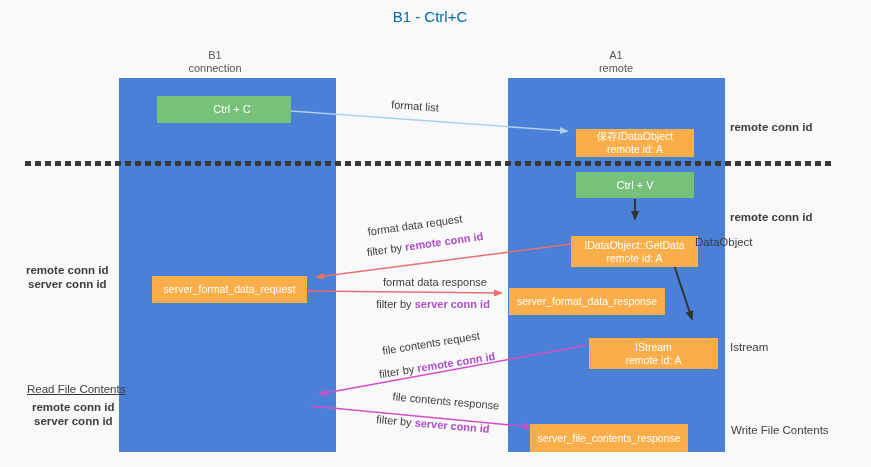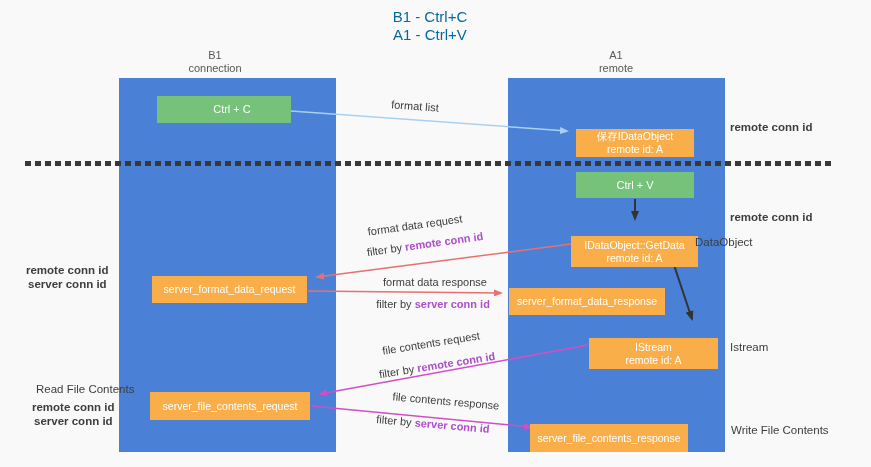--- a/index.html
+++ b/index.html
@@ -56,21 +56,20 @@
     <line x1="635" y1="199" x2="635" y2="219" stroke="#333333" stroke-width="2" marker-end="url(#ah-black)"></line>
     <line x1="672" y1="259" x2="692" y2="319" stroke="#333333" stroke-width="2" marker-end="url(#ah-black)"></line>
     <line x1="571" y1="244" x2="317" y2="277" stroke="#e87070" stroke-width="1.5" marker-end="url(#ah-salmon)"></line>
     <line x1="308" y1="291" x2="501" y2="293" stroke="#e87070" stroke-width="1.5" marker-end="url(#ah-salmon)"></line>
     <line x1="588" y1="345" x2="320" y2="394" stroke="#d14fc6" stroke-width="1.5" marker-end="url(#ah-magenta)"></line>
     <line x1="311" y1="406" x2="531" y2="427" stroke="#d14fc6" stroke-width="1.5" marker-end="url(#ah-magenta)"></line>
   </svg>
 
   <div class="title">
     <div>B1 - Ctrl+C</div>
-    <div>A1 - Ctrl+V</div>
   </div>
 
   <div class="head" style="left:135px;text-align:center;">
     <div>B1</div>
     <div>connection</div>
   </div>
   <div class="head" style="left:536px;">
     <div>A1</div>
     <div>remote</div>
   </div>
@@ -91,21 +90,20 @@
 
   <div class="node orange" style="left:152px;top:267px;width:155px;height:27px;font-size:10.5px;">server_format_data_request</div>
 
   <div class="node orange" style="left:509px;top:279px;width:156px;height:27px;font-size:10.5px;">server_format_data_response</div>
 
   <div class="node orange small" style="left:589px;top:329px;width:129px;height:31px;">
     <span>IStream</span>
     <span>remote id: A</span>
   </div>
 
-  <div class="node orange" style="left:150px;top:383px;width:160px;height:28px;font-size:10.5px;">server_file_contents_request</div>
 
   <div class="node orange" style="left:530px;top:415px;width:158px;height:28px;font-size:10.5px;">server_file_contents_response</div>
 
   <div class="mid-label r-pos4" style="left:360px;top:100px;width:110px;">format list</div>
 
   <div class="mid-label r-neg8" style="left:345px;top:219px;width:140px;">format data request</div>
   <div class="mid-label r-neg8" style="left:345px;top:238px;width:160px;">
     <span>filter by</span>
     <span class="purple">remote conn id</span>
   </div>
@@ -129,17 +127,17 @@
   </div>
 
   <div class="side-label purple" style="left:730px;top:121px;">remote conn id</div>
   <div class="side-label purple" style="left:730px;top:211px;">remote conn id</div>
   <div class="side-label" style="left:695px;top:236px;">DataObject</div>
   <div class="side-label" style="left:730px;top:341px;">Istream</div>
   <div class="side-label" style="left:731px;top:424px;">Write File Contents</div>
 
   <div class="side-label purple" style="left:26px;top:264px;">remote conn id</div>
   <div class="side-label greentx" style="left:28px;top:278px;">server conn id</div>
-  <div class="side-label" style="left:36px;top:383px;">Read File Contents</div>
+  <div class="side-label" style="left:27px;top:383px;text-decoration:underline;">Read File Contents</div>
   <div class="side-label purple" style="left:32px;top:401px;">remote conn id</div>
   <div class="side-label greentx" style="left:34px;top:415px;">server conn id</div>
 
 </div>
 
 </body></html>

